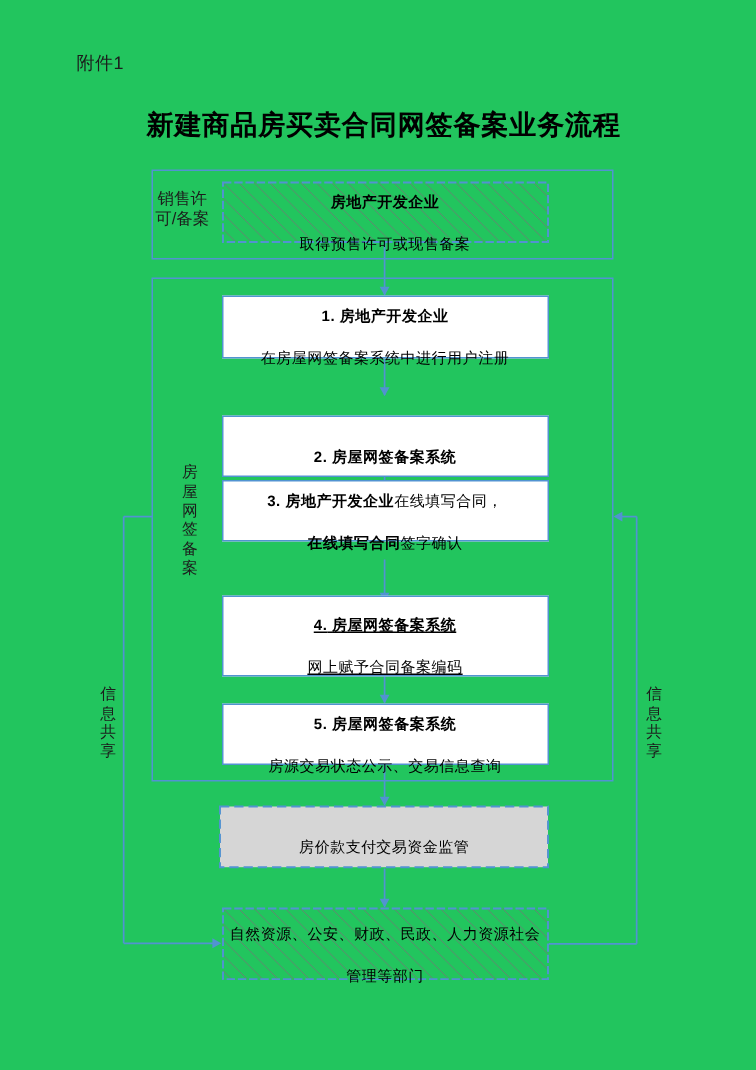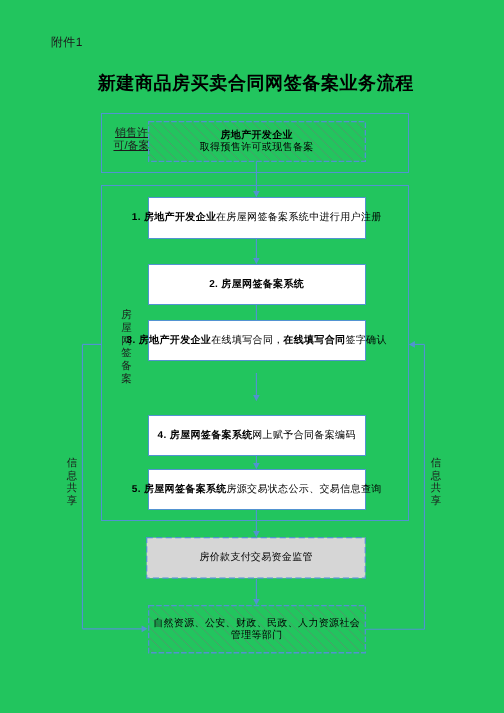--- a/index.html
+++ b/index.html
@@ -16,32 +16,32 @@
 
   
   .panel{border:1.15px solid #5293d1;background:transparent;}
   #outer1{left:101px;top:113px;width:308px;height:60px;}
   #outer2{left:101px;top:185px;width:308px;height:336px;}
 
   
   .vlabel{font-size:10.5px;color:#1c1c1c;text-align:center;}
   .vlabel span{display:block;line-height:12.7px;}
 
-  #label1{left:111px;top:126.9px;width:41px;font-size:11px;letter-spacing:0px;
-          line-height:13.5px;color:#1c1c1c;text-align:center;text-decoration:underline;}
+  #label1{left:101px;top:126.9px;width:41px;font-size:11px;letter-spacing:0px;
+          line-height:13.5px;color:#1c1c1c;text-align:center;}
   #label2{left:119.5px;top:309.2px;width:14px;height:82px;}
   #shareL{left:65px;top:457px;width:14px;height:52px;}
   #shareR{left:429px;top:457px;width:14px;height:52px;}
 
   
   .sbox{border:1.15px solid #5293d1;background:#ffffff;left:147.5px;width:218px;
-        display:flex;flex-direction:row;align-items:center;justify-content:center;}
+        display:flex;flex-direction:column;align-items:center;justify-content:center;}
   .sline{font-size:10px;letter-spacing:0.35px;color:#000;line-height:11.8px;white-space:nowrap;text-align:center;}
   .sline > *, .sline{text-indent:0;}
-  .sbox .sline, .hbox .sline, #graybox .sline{margin-right:-0.35px;}
+  .sbox .sline, .hbox .sline, #graybox .sline{margin-right:-0.35px;margin-top:16px;}
   .sline b{font-weight:bold;}
 
   
   .hbox{left:147.5px;width:218px;
         display:flex;flex-direction:column;align-items:center;justify-content:center;}
   .hfill{position:absolute;left:0;top:0;right:0;bottom:0;z-index:0;}
   .hbox .sline{position:relative;z-index:1;}
 
   #graybox{left:146px;top:536.9px;width:220px;height:41.8px;
            display:flex;flex-direction:row;
@@ -113,28 +113,28 @@
       <span>网</span>
       <span>签</span>
       <span>备</span>
       <span>案</span>
     </div>
 
   <div class="abs sbox" id="b1" style="top:197px;height:42px;">
       <div class="sline"><b>1.</b> <b>房地产开发企业</b></div>
       <div class="sline">在房屋网签备案系统中进行用户注册</div>
     </div>
-  <div class="abs sbox" id="b2" style="top:264px;height:41px;">
+  <div class="abs sbox" id="b2" style="top:277px;height:41px;">
       <div class="sline"><b>2.</b> <b>房屋网签备案系统</b></div>
     </div>
   <div class="abs sbox" id="b3" style="top:320px;height:41px;">
       <div class="sline"><b>3.</b> <b>房地产开发企业</b><span>在线填写合同，</span></div>
       <div class="sline"><b>在线填写合同</b><span>签字确认</span></div>
     </div>
-  <div class="abs sbox" id="b4" style="top:415px;height:41px;">
+  <div class="abs sbox" id="b4" style="top:397px;height:54px;text-decoration:underline;">
       <div class="sline"><b>4.</b> <b>房屋网签备案系统</b></div>
       <div class="sline">网上赋予合同备案编码</div>
     </div>
   <div class="abs sbox" id="b5" style="top:469px;height:41px;">
       <div class="sline"><b>5.</b> <b>房屋网签备案系统</b></div>
       <div class="sline">房源交易状态公示、交易信息查询</div>
     </div>
 
   <div class="abs" id="graybox">
     <div class="hfill">

